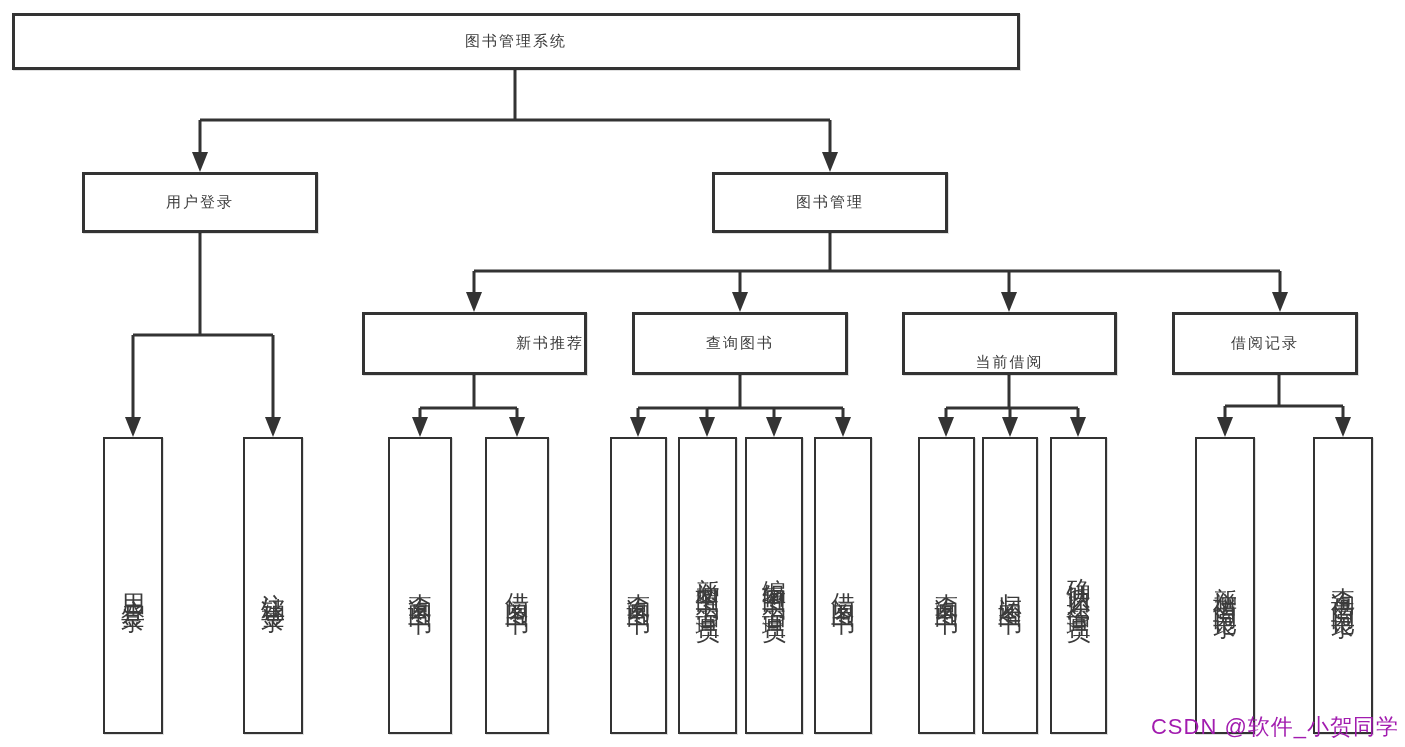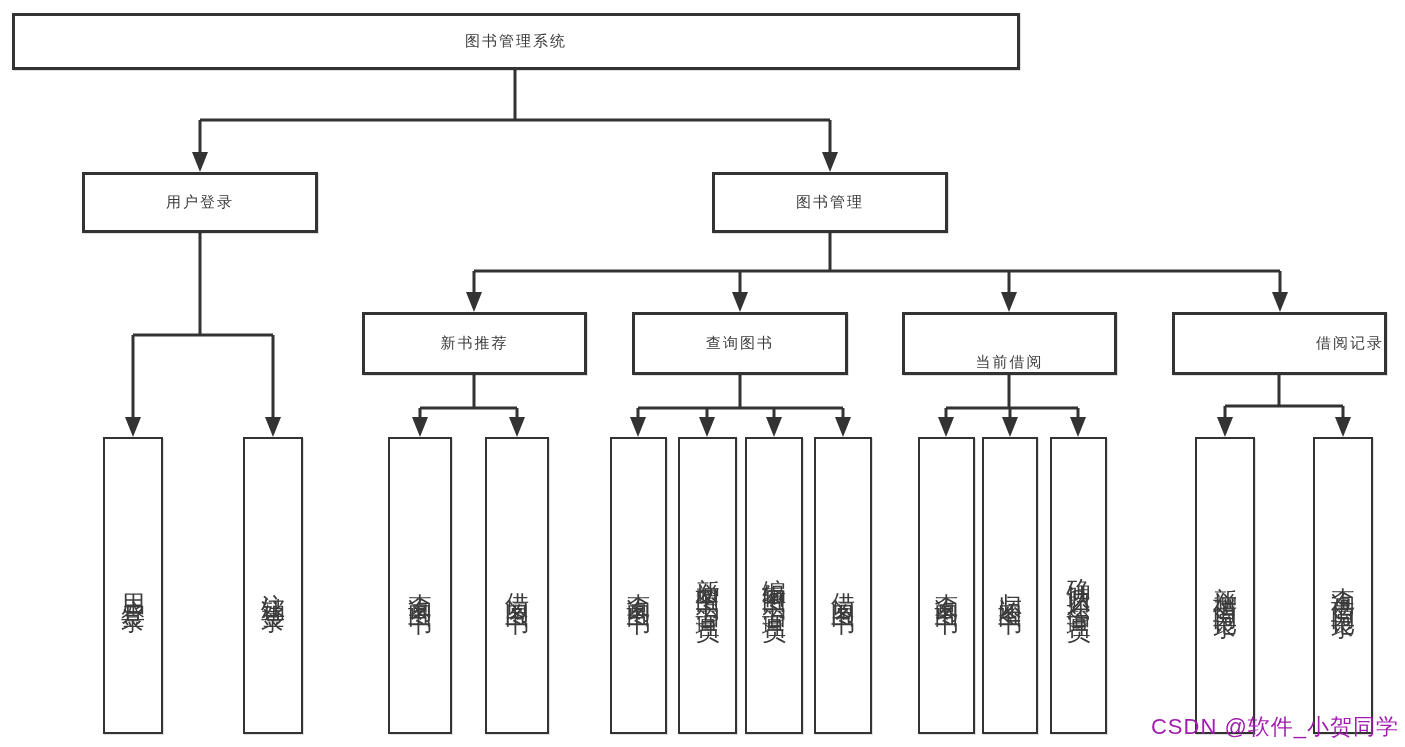--- a/index.html
+++ b/index.html
@@ -107,30 +107,30 @@
     <span>图书管理系统</span>
   </div>
 
   <div class="box hbox" style="left:82px; top:172px; width:236px; height:61px;">
     <span>用户登录</span>
   </div>
   <div class="box hbox" style="left:712px; top:172px; width:236px; height:61px;">
     <span>图书管理</span>
   </div>
 
-  <div class="box hbox" style="left:362px; top:312px; width:225px; height:63px;">
+  <div class="box hbox" style="left:362px; top:312px; width:225px; height:63px;justify-content:flex-end;">
     <span>新书推荐</span>
   </div>
   <div class="box hbox" style="left:632px; top:312px; width:216px; height:63px;">
     <span>查询图书</span>
   </div>
   <div class="box hbox" style="left:902px; top:312px; width:215px; height:63px;align-items:flex-end;">
     <span>当前借阅</span>
   </div>
-  <div class="box hbox" style="left:1172px; top:312px; width:215px; height:63px;justify-content:flex-end;">
+  <div class="box hbox" style="left:1172px; top:312px; width:186px; height:63px;">
     <span>借阅记录</span>
   </div>
 
   <div class="box vbox" style="left:103px; width:60px;">
     <span>用户登录</span>
   </div>
   <div class="box vbox" style="left:243px; width:60px;">
     <span>注销登录</span>
   </div>
 

